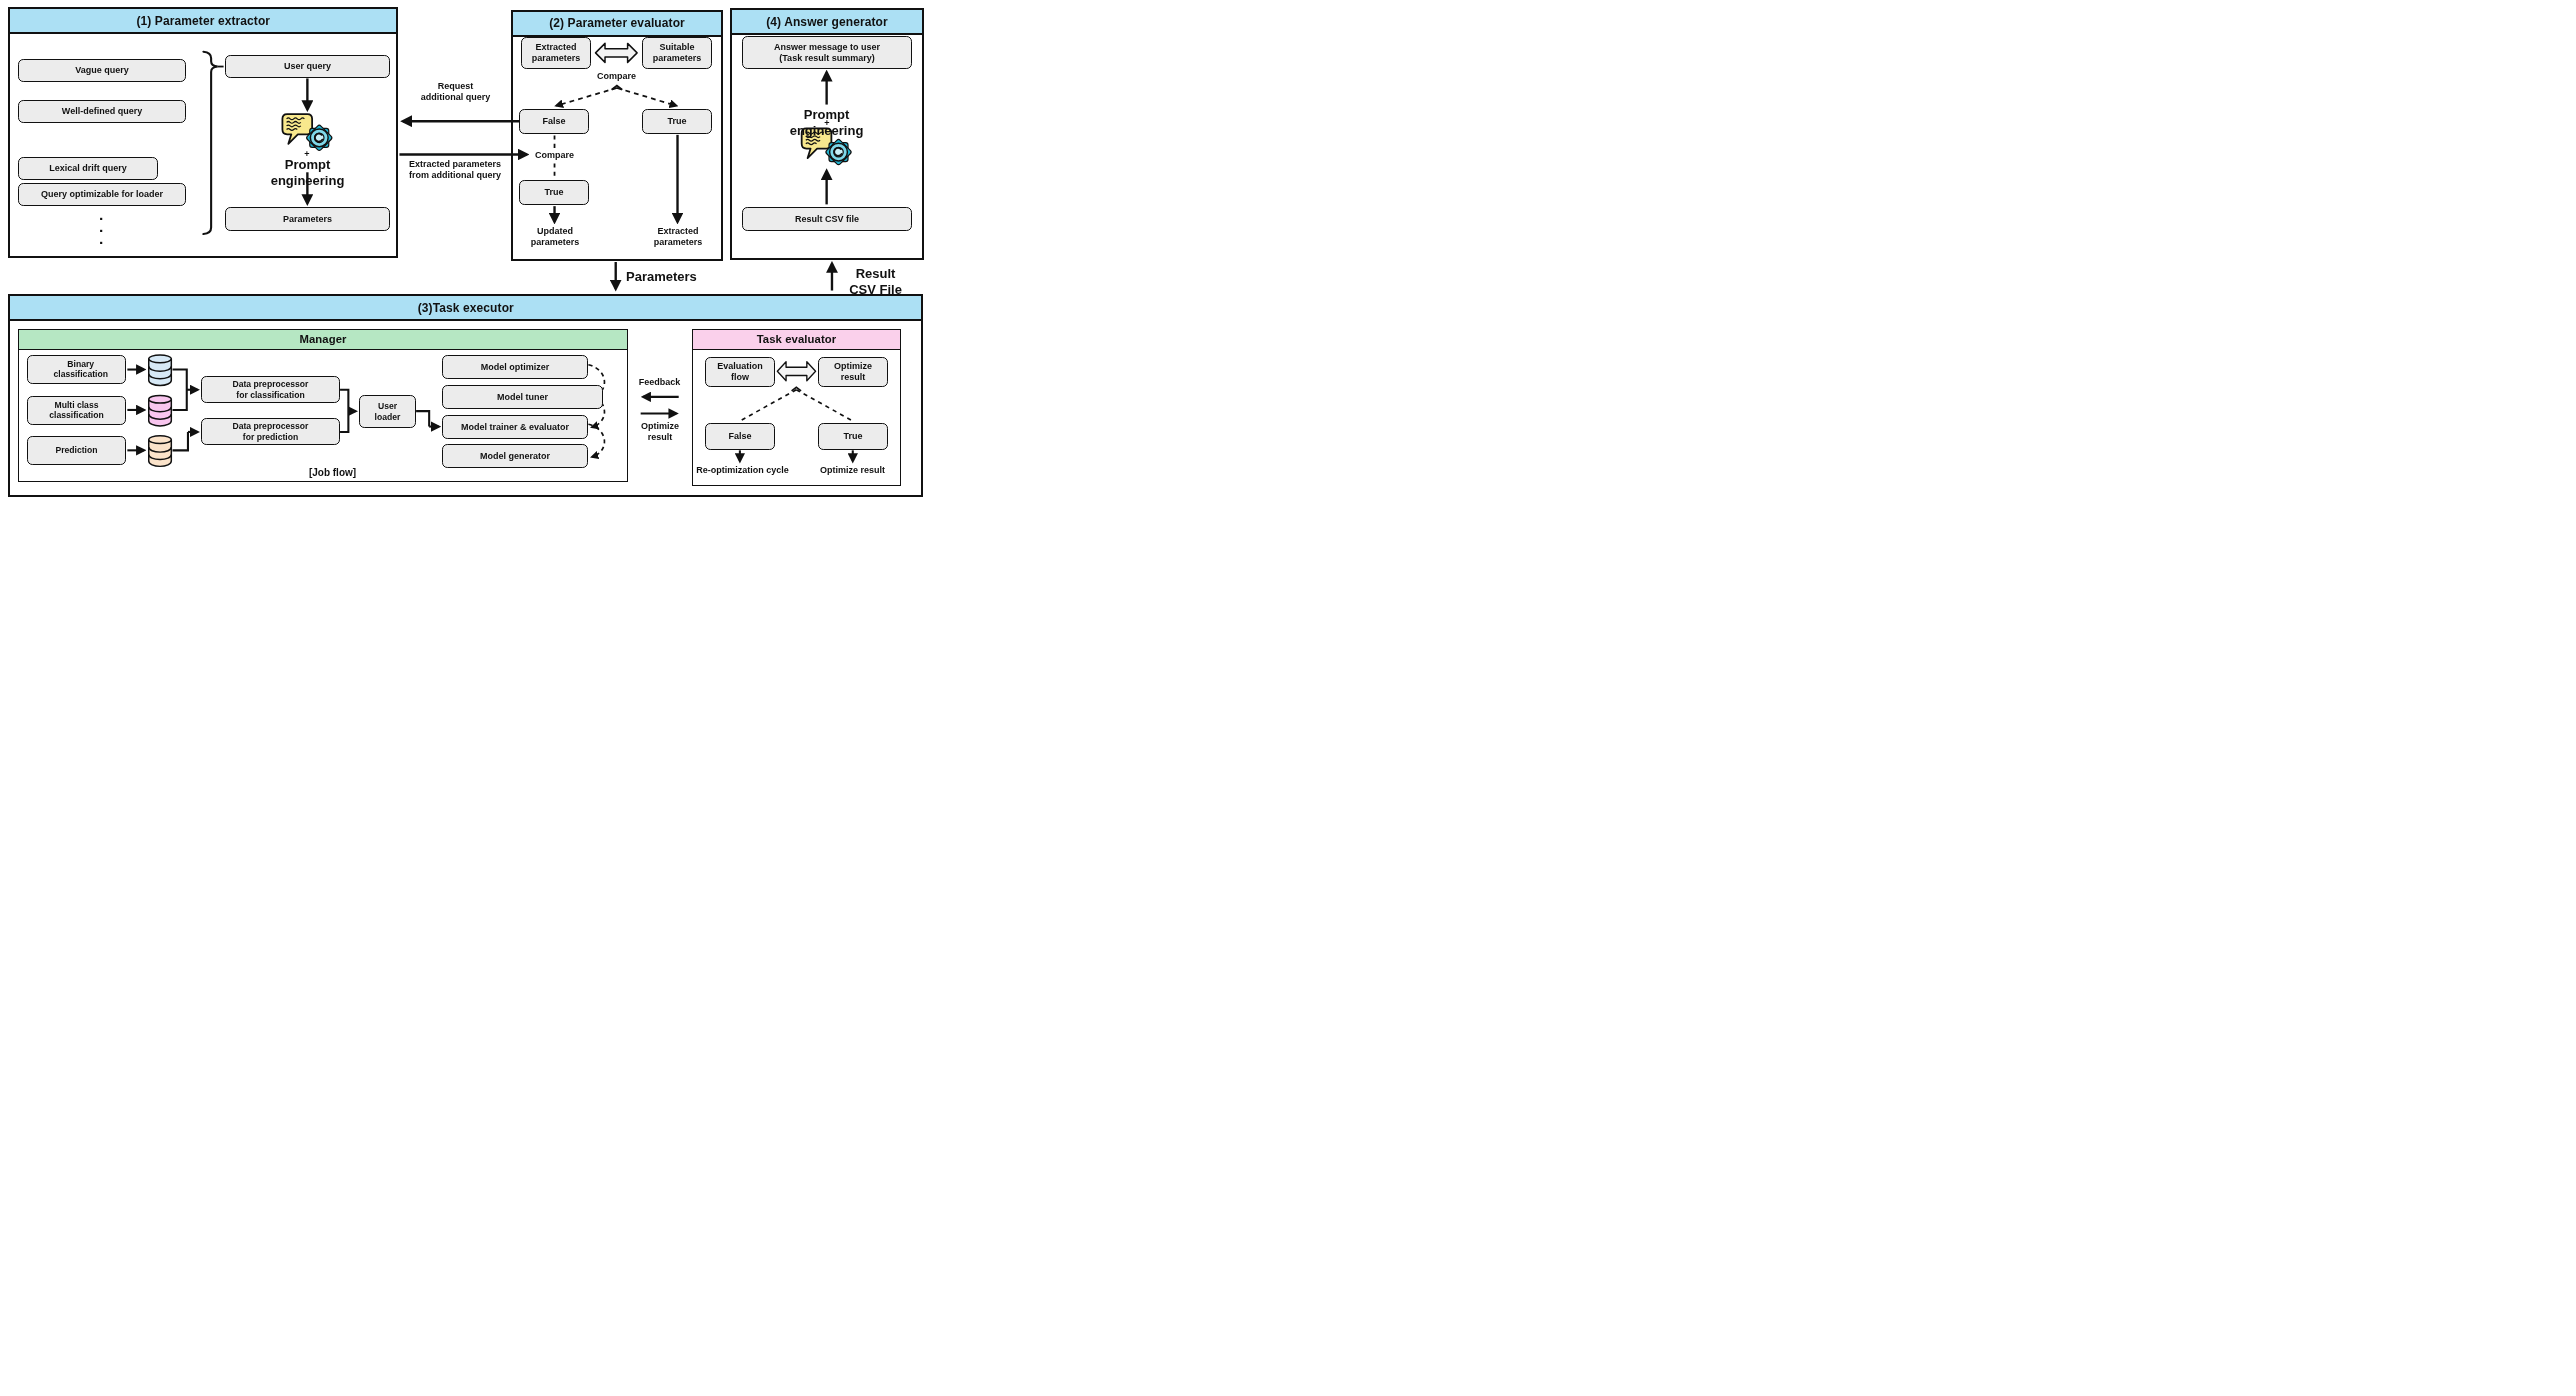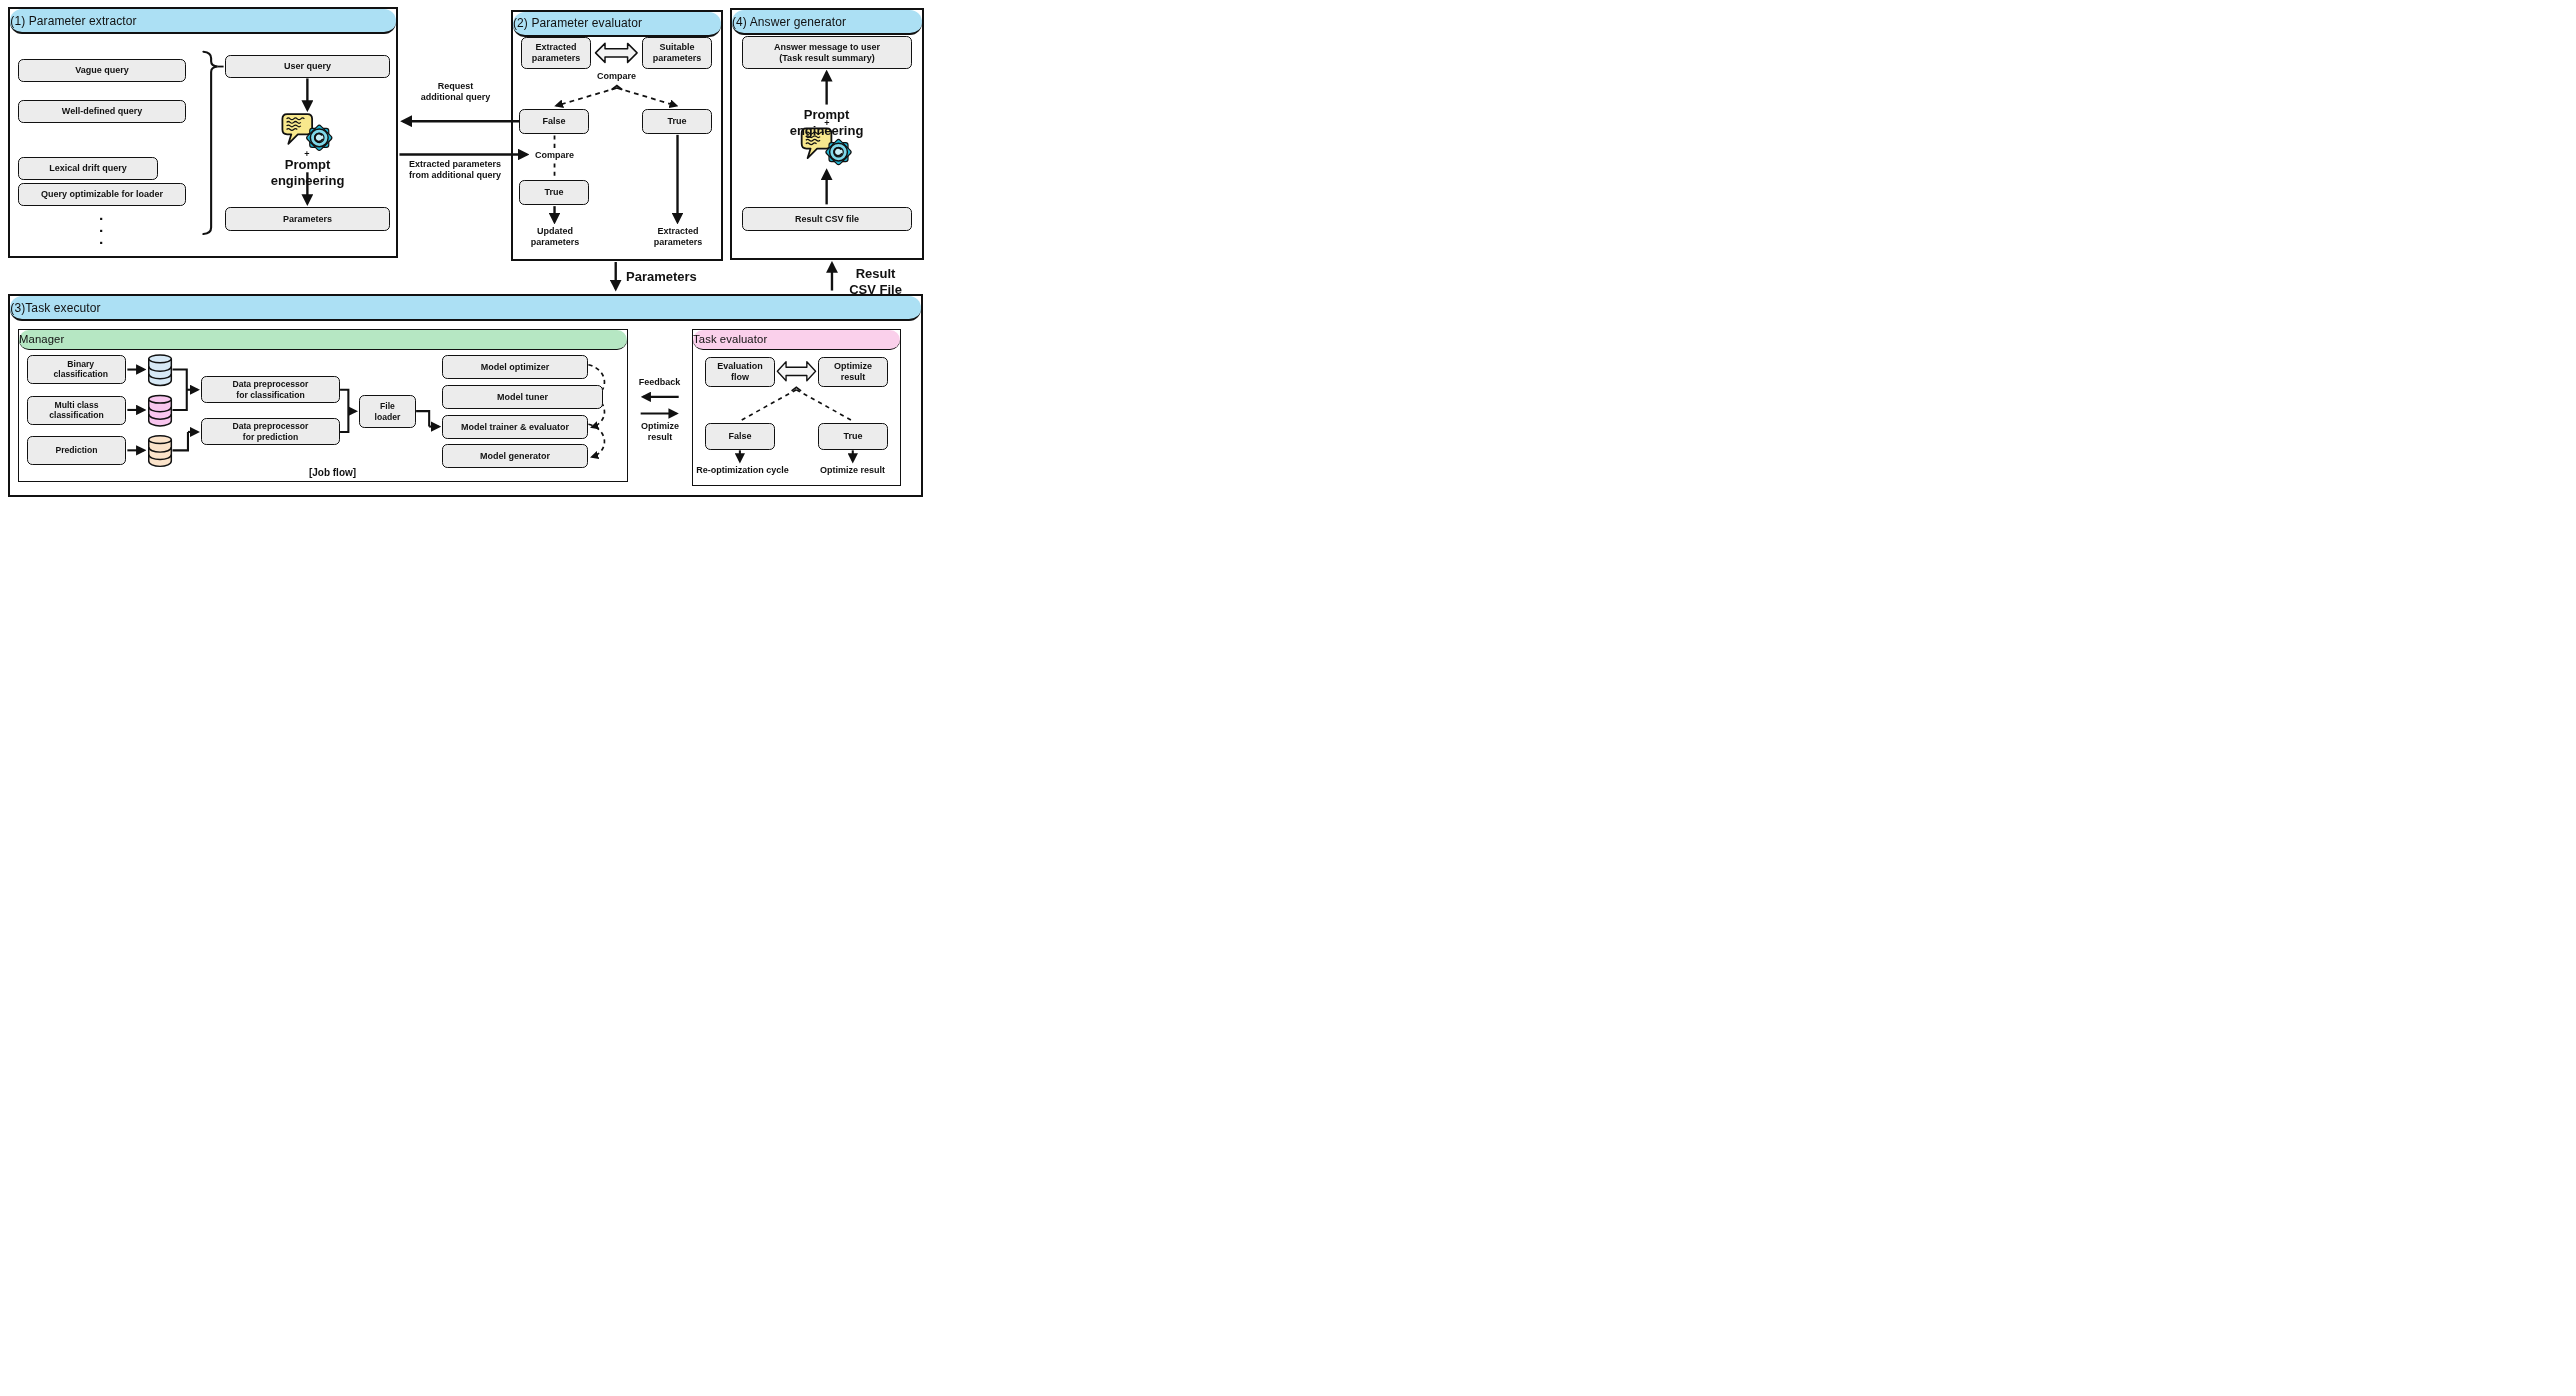--- a/index.html
+++ b/index.html
@@ -9,22 +9,22 @@
     --bubble_yellow:#F8E88D; --gear_dark:#21B6D4; --gear_light:#7ED8E9;
   }
   html,body{margin:0;padding:0;background:#fff;}
   #stage{
     position:relative; width:932px; height:505px; background:#ffffff;
     font-family:"Liberation Sans", sans-serif; color:#111; overflow:hidden;
   }
   .panel{position:absolute; box-sizing:border-box; border:2.4px solid var(--line); background:#fff; z-index:1;}
   .panel.thin{border-width:1.8px;}
   .phead{box-sizing:border-box; width:100%; height:25px; border-bottom:2.4px solid var(--line);
-    background:var(--header_blue); display:flex; align-items:center; justify-content:flex-start;
-    font-weight:normal; font-size:12px; letter-spacing:0.1px;border-radius:12px;}
+    background:var(--header_blue); display:flex; align-items:center; justify-content:center;
+    font-weight:bold; font-size:12px; letter-spacing:0.1px;}
   .phead.small{height:19.6px; border-bottom-width:1.8px; font-size:11.3px;}
   .phead.green{background:var(--header_green);}
   .phead.pink{background:var(--header_pink);}
   .box{position:absolute; box-sizing:border-box; background:var(--box_fill);
     border:1.5px solid var(--line); border-radius:5.3px; display:flex; align-items:center; justify-content:center;
     text-align:center; font-weight:bold; font-size:9px; line-height:1.18; padding:1.2px 3.6px;
     white-space:pre-line; z-index:3;}
   .box.sm{font-size:8.6px;}
   .lbl{position:absolute; font-weight:bold; font-size:9px; line-height:1.22; text-align:center;
     white-space:pre-line; z-index:3;}
@@ -212,21 +212,21 @@
   <div class="box sm" style="left:27px;top:355px;width:99px;height:28.5px;padding-left:12px;">Binary
 classification</div>
   <div class="box sm" style="left:27px;top:396px;width:99px;height:28.5px;">Multi class
 classification</div>
   <div class="box sm" style="left:27px;top:436px;width:99px;height:28.5px;">Prediction</div>
 
   <div class="box sm" style="left:201px;top:376px;width:139px;height:27px;">Data preprocessor
 for classification</div>
   <div class="box sm" style="left:201px;top:418px;width:139px;height:27px;">Data preprocessor
 for prediction</div>
-  <div class="box sm" style="left:359px;top:395px;width:57px;height:33px;">File
+  <div class="box sm" style="left:359px;top:395px;width:57px;height:33px;">User
 loader</div>
 
   <div class="box" style="left:442px;top:355px;width:146px;height:24px;">Model optimizer</div>
   <div class="box" style="left:442px;top:385px;width:161px;height:24px;">Model tuner</div>
   <div class="box" style="left:442px;top:415px;width:146px;height:24px;">Model trainer &amp; evaluator</div>
   <div class="box" style="left:442px;top:444px;width:146px;height:24px;">Model generator</div>
 
   <div class="lbl" style="left:279px;top:467px;width:107px;font-size:10px;">[Job flow]</div>
 
   <div class="lbl" style="left:630px;top:377px;width:59px;">Feedback</div>

